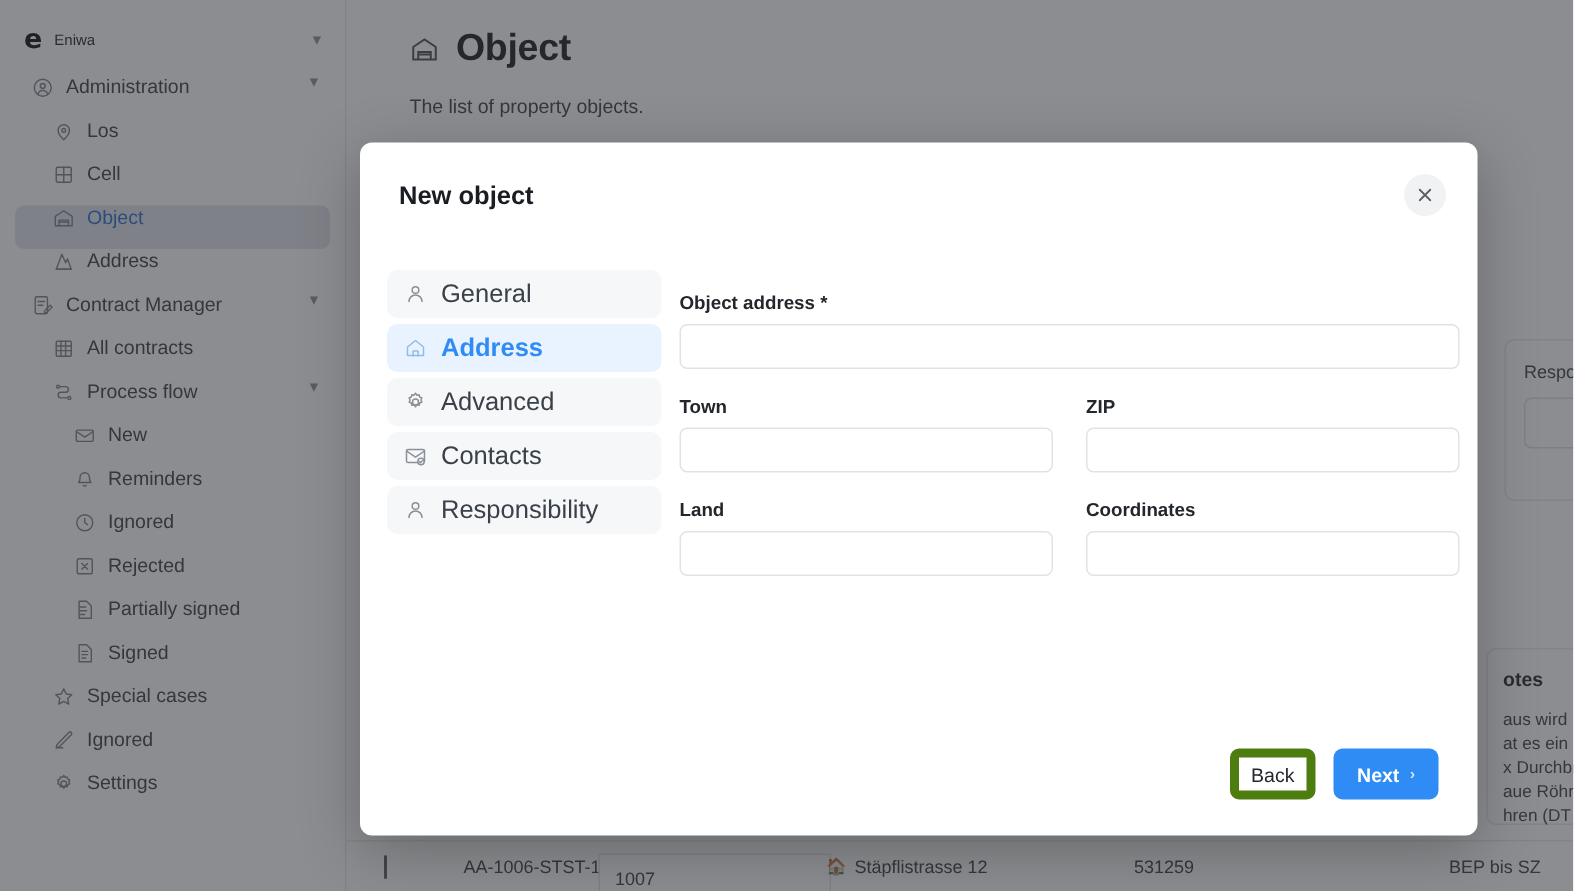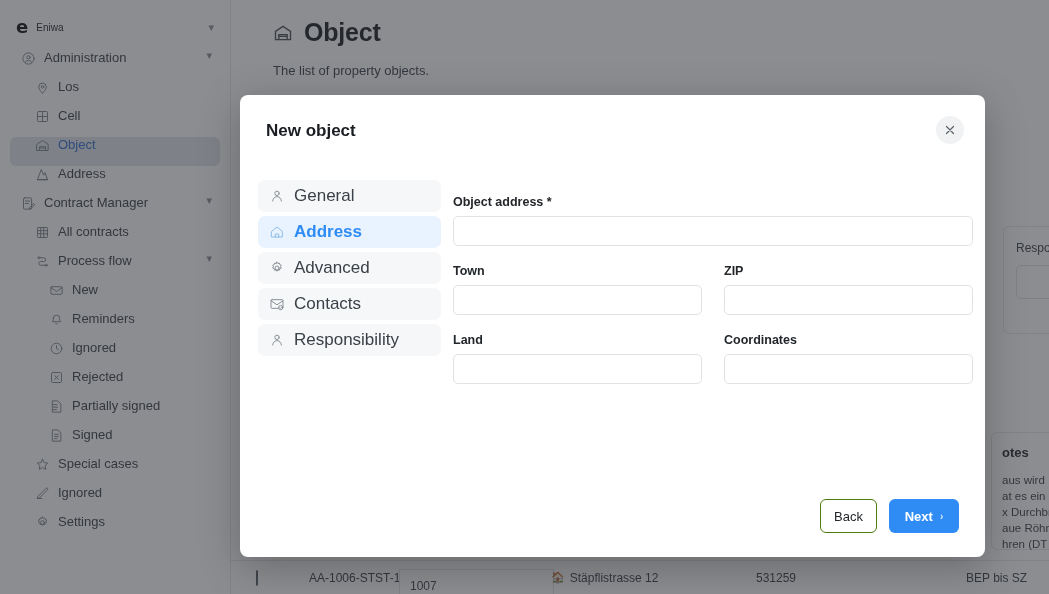--- a/index.html
+++ b/index.html
@@ -198,21 +198,21 @@
   .btn {
     font-family: "Liberation Sans", sans-serif;
     font-size: 13px;
     border-radius: 6px;
     height: 34px;
     cursor: pointer;
     display: inline-flex; align-items: center; justify-content: center;
   }
   .btn-back {
     background: #fff; color: #23272b;
-    border: 1px solid #4d7c0f;
+    border: 6px solid #4d7c0f;
     width: 57px;
   }
   .btn-next {
     background: #2f8cf5; color: #fff;
     border: none; width: 70px; gap: 7px;
     font-weight: bold;
   }
   .btn-next .arr { font-size: 10px; opacity: .8; }
 </style>
 </head>

